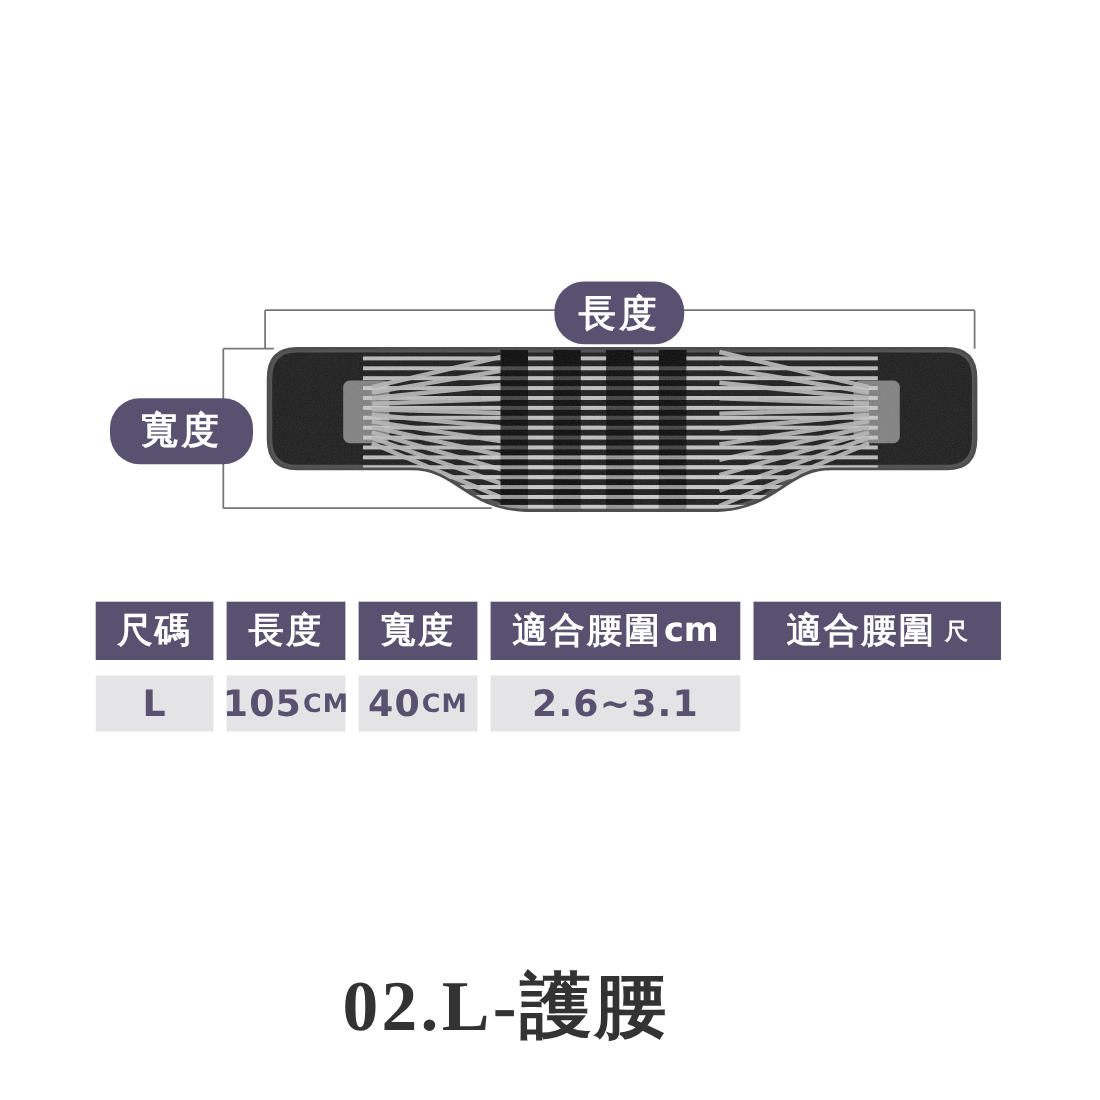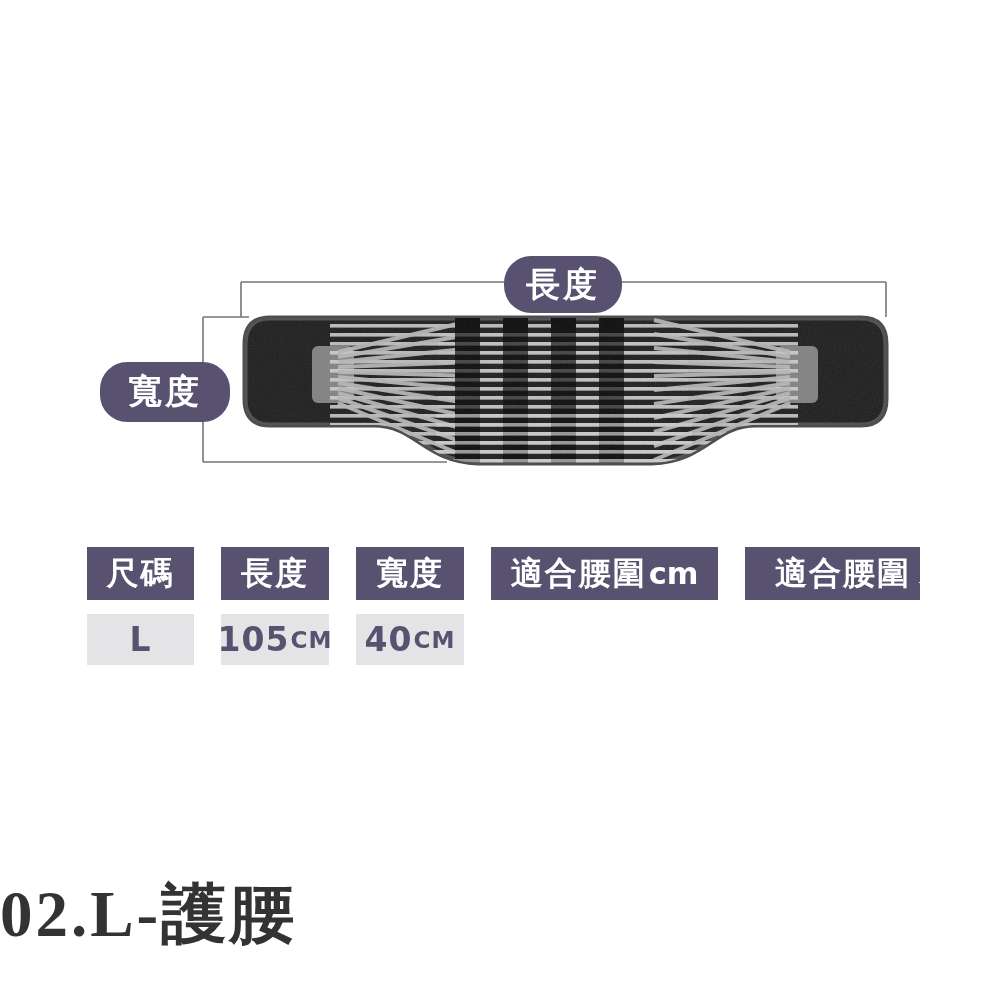--- a/index.html
+++ b/index.html
@@ -12,39 +12,39 @@
     position:absolute; background:#585270; color:#ffffff; border-radius:27px;
     display:flex; align-items:center; justify-content:center;
     font-size:34px; font-weight:bold; letter-spacing:3px;
   }
   .pill-length { left:504px; top:256px; width:118px; height:57px; }
   .pill-width  { left:100px; top:362px; width:130px; height:60px; }
 
   .spec-table { position:absolute; left:87px; top:547px; width:843px; }
   .tbl-row {
     display:grid; grid-template-columns:107px 108px 108px 227px 225px;
-    column-gap:27px;
+    column-gap:12px;
   }
   .value-row { margin-top:14px; }
   .h-cell {
     height:53px; background:#585270; color:#ffffff;
     display:flex; align-items:center; justify-content:center;
     font-size:32px; font-weight:bold; letter-spacing:2px; white-space:nowrap;
   }
   .h-unit { font-size:0.66em; margin-left:8px; letter-spacing:0; }
   .h-unit-lg { font-size:0.95em; margin-left:2px; letter-spacing:0; }
   .v-cell {
     height:51px; background:#e4e4e6; color:#585270;
     display:flex; align-items:center; justify-content:center;
     font-size:33px; font-weight:bold; letter-spacing:1px; white-space:nowrap;
   }
   .v-unit { font-size:0.7em; letter-spacing:1px; margin-left:1px; }
 
   .product-title {
-    position:absolute; left:0; right:0; top:870px; text-align:left;
+    position:absolute; left:0; right:0; top:870px; text-align:center;
     font-family:"Liberation Serif","DejaVu Serif",serif;
     font-size:65px; font-weight:bold; color:#333333; letter-spacing:3px;
   }
 </style>
 </head>
 <body>
 
 <div class="canvas">
 
   <svg class="diagram-svg" width="1000" height="520" viewBox="0 0 1000 520">
@@ -115,18 +115,21 @@
         <span>L</span>
       </div>
       <div class="v-cell">
         <span>105</span>
         <span class="v-unit">CM</span>
       </div>
       <div class="v-cell">
         <span>40</span>
         <span class="v-unit">CM</span>
       </div>
+      <div class="v-cell">
+        <span>2.6~3.1</span>
+      </div>
     </div>
   </div>
 
   <div class="product-title">02.L-護腰</div>
 
 </div>
 
 </body></html>

